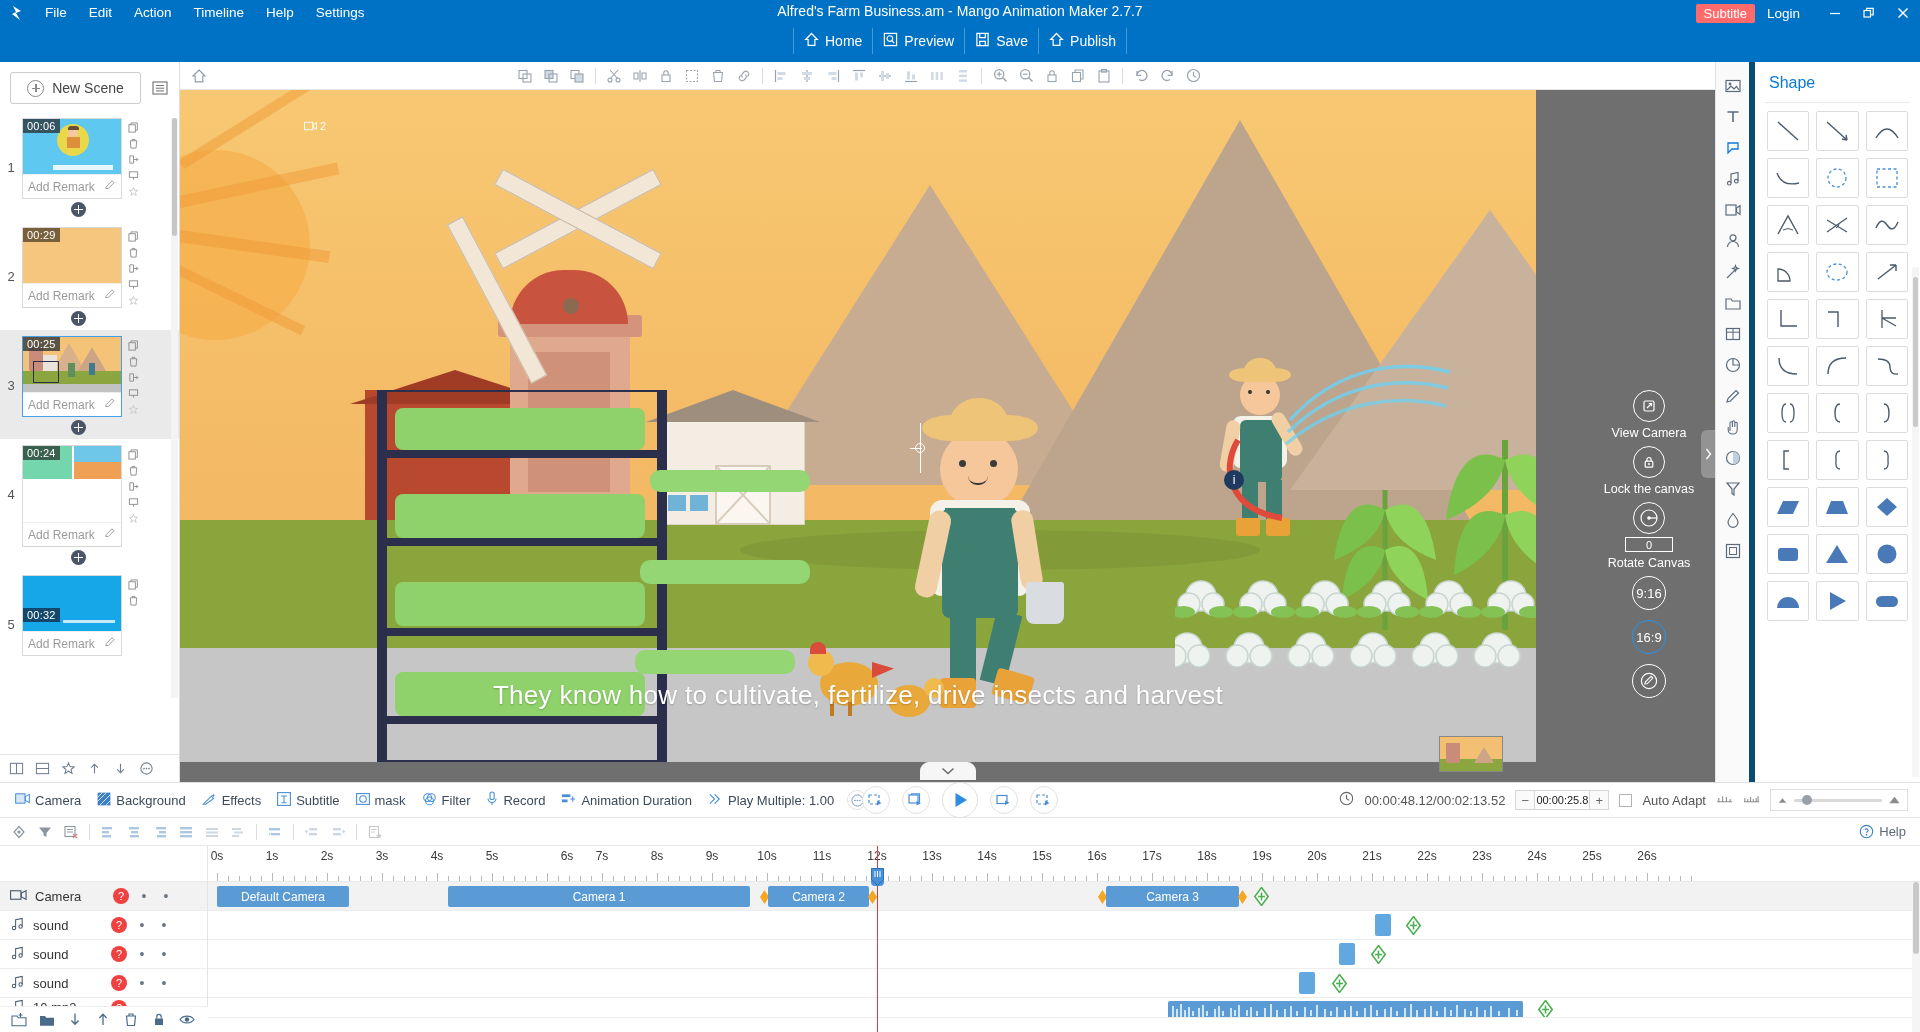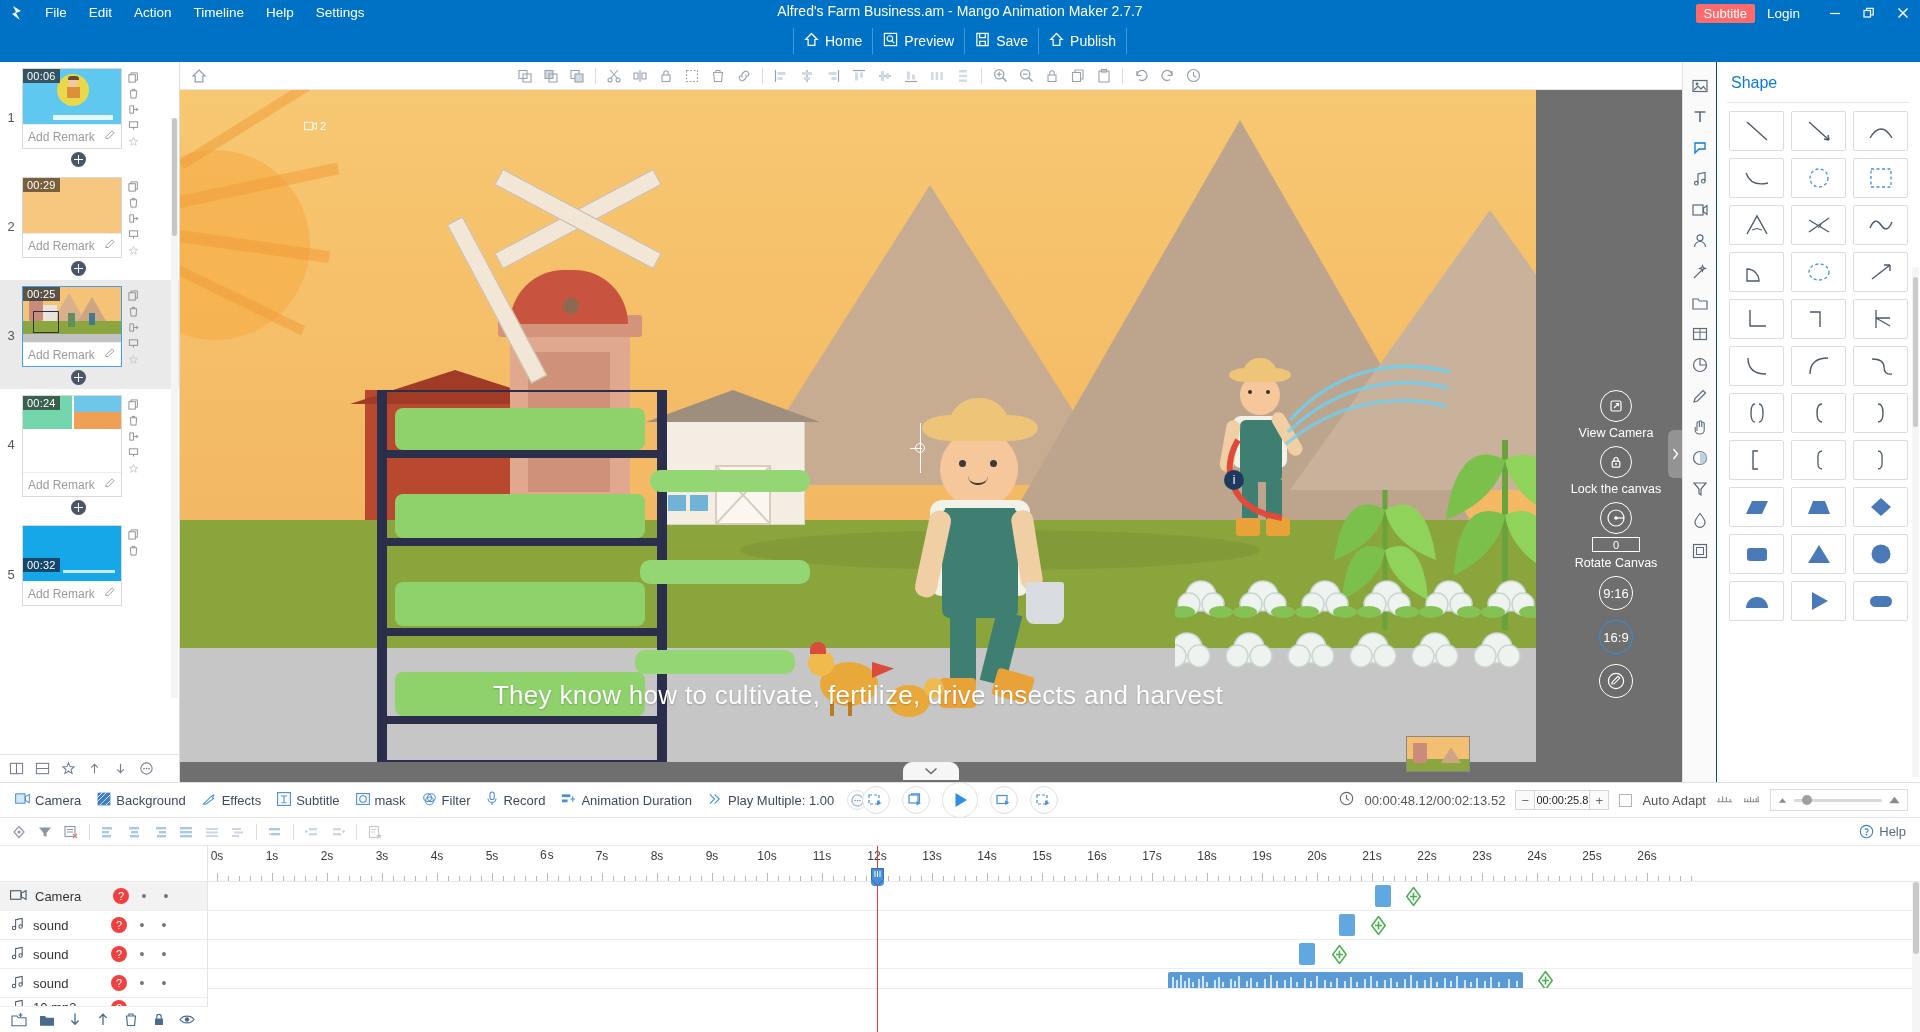--- a/index.html
+++ b/index.html
@@ -161,21 +161,21 @@
   }
 
   
   .rail {
     width: 34px; background: #fafafa; border-left: 1px solid #e2e2e2; display: flex; flex-direction: column;
     align-items: center; padding-top: 10px; gap: 3px; flex: none;
   }
   .railbtn { width: 28px; height: 28px; display: flex; align-items: center; justify-content: center; cursor: default; border-radius: 3px; }
 
   
-  .shapepanel { width: 204px; background: #fff; border-left: 1px solid #0c4a6e; display: flex; flex-direction: column; flex: none; position: relative; }
+  .shapepanel { width: 171px; background: #fff; border-left: 6px solid #0c4a6e; display: flex; flex-direction: column; flex: none; position: relative; }
   .sp-title { font-size: 16px; color: #0a7ad6; padding: 12px 0 10px 14px; }
   .sp-divider { height: 1px; background: #e8e8e8; margin: 0 10px; }
   .sp-tabs { padding: 8px 12px 6px 12px; line-height: 1.95; }
   .sp-tab { font-size: 12.5px; color: #555; margin-right: 8px; cursor: default; display: inline-block; }
   .sp-tab.active { color: #0a7ad6; border-bottom: 1.5px solid #0a7ad6; }
   .sp-grid { display: grid; grid-template-columns: repeat(3, 1fr); gap: 7px; padding: 8px 12px; overflow: hidden; }
   .sp-cell {
     height: 40px; border: 1px solid #dcdcdc; border-radius: 2px; display: flex; align-items: center; justify-content: center; cursor: default; background: #fff;
   }
   .sp-scroll { position: absolute; right: 1px; top: 205px; width: 7px; height: 510px; background: #f5f5f5; }
@@ -320,20 +320,34 @@
             <line x1="1.5" y1="1.5" x2="10.5" y2="10.5" stroke="#fff" stroke-width="1.4"></line>
             <line x1="10.5" y1="1.5" x2="1.5" y2="10.5" stroke="#fff" stroke-width="1.4"></line>
           </svg>
       </div>
     </div>
   </div>
 
   <div class="bodyrow">
 
     <div class="scenepanel">
+      <div class="scenehead">
+        <div class="newscene">
+          <span class="circplus"></span>
+          <span>New Scene</span>
+        </div>
+        <div class="listicon">
+          <svg width="18" height="18" viewBox="0 0 18 18">
+              <rect x="2" y="3" width="14" height="12" fill="none" stroke="#7d7d7d" stroke-width="1.2"></rect>
+              <line x1="5" y1="6.5" x2="13" y2="6.5" stroke="#7d7d7d" stroke-width="1.1"></line>
+              <line x1="5" y1="9.2" x2="13" y2="9.2" stroke="#7d7d7d" stroke-width="1.1"></line>
+              <line x1="5" y1="11.9" x2="13" y2="11.9" stroke="#7d7d7d" stroke-width="1.1"></line>
+            </svg>
+        </div>
+      </div>
 
       <div class="scenescroll">
 
         <div class="scene">
           <div class="scene-inner">
             <div class="scene-num">1</div>
             <div class="scene-card">
               <div class="thumb" style="background:#5ec8f0;">
                 <div class="dur">00:06</div>
                 <div style="position:absolute;left:34px;top:5px;width:32px;height:32px;border-radius:50%;background:#e8d84a;"></div>
@@ -1710,21 +1724,21 @@
     </div>
 
     <div class="tl-body">
       <div class="ruler">
         <div class="rl-label" style="left:9px;">0s</div>
         <div class="rl-label" style="left:64px;">1s</div>
         <div class="rl-label" style="left:119px;">2s</div>
         <div class="rl-label" style="left:174px;">3s</div>
         <div class="rl-label" style="left:229px;">4s</div>
         <div class="rl-label" style="left:284px;">5s</div>
-        <div class="rl-label" style="left:339px;font-family:Liberation Mono, monospace;">6s</div>
+        <div class="rl-label" style="left:359px;">6s</div>
         <div class="rl-label" style="left:394px;">7s</div>
         <div class="rl-label" style="left:449px;">8s</div>
         <div class="rl-label" style="left:504px;">9s</div>
         <div class="rl-label" style="left:559px;">10s</div>
         <div class="rl-label" style="left:614px;">11s</div>
         <div class="rl-label" style="left:669px;">12s</div>
         <div class="rl-label" style="left:724px;">13s</div>
         <div class="rl-label" style="left:779px;">14s</div>
         <div class="rl-label" style="left:834px;">15s</div>
         <div class="rl-label" style="left:889px;">16s</div>
@@ -1870,20 +1884,34 @@
             <div class="rl-tick" style="left: 1417px; height: 5px;"></div>
             <div class="rl-tick" style="left: 1428px; height: 5px;"></div>
             <div class="rl-tick" style="left: 1439px; height: 8px;"></div>
             <div class="rl-tick" style="left: 1450px; height: 5px;"></div>
             <div class="rl-tick" style="left: 1461px; height: 5px;"></div>
             <div class="rl-tick" style="left: 1472px; height: 5px;"></div>
             <div class="rl-tick" style="left: 1483px; height: 5px;"></div>
           </div>
       </div>
 
+      <div class="track cam">
+        <div class="clip" style="left:9px;width:132px;">Default Camera</div>
+        <div class="clip" style="left:240px;width:302px;">Camera 1</div>
+        <div class="kf-d" style="left:552px;"></div>
+        <div class="clip" style="left:560px;width:101px;">Camera 2</div>
+        <div class="kf-d" style="left:660px;"></div>
+        <div class="kf-d" style="left:890px;"></div>
+        <div class="clip" style="left:898px;width:133px;">Camera 3</div>
+        <div class="kf-d" style="left:1030px;"></div>
+        <div class="kf-g" style="left:1046px;"><svg width="15" height="19" viewBox="0 0 15 19">
+              <path d="M7.5 0.6 L14.2 9.5 L7.5 18.4 L0.8 9.5 Z" fill="#fff" stroke="#4caf50" stroke-width="1.6"></path>
+              <path d="M7.5 5.5 V13.5 M4 9.5 H11" stroke="#4caf50" stroke-width="1.6"></path>
+            </svg></div>
+      </div>
 
       <div class="track">
         <div class="soundblock" style="left:1167px;"></div>
         <div class="kf-g" style="left:1198px;"><svg width="15" height="19" viewBox="0 0 15 19">
               <path d="M7.5 0.6 L14.2 9.5 L7.5 18.4 L0.8 9.5 Z" fill="#fff" stroke="#4caf50" stroke-width="1.6"></path>
               <path d="M7.5 5.5 V13.5 M4 9.5 H11" stroke="#4caf50" stroke-width="1.6"></path>
             </svg></div>
       </div>
 
       <div class="track">

